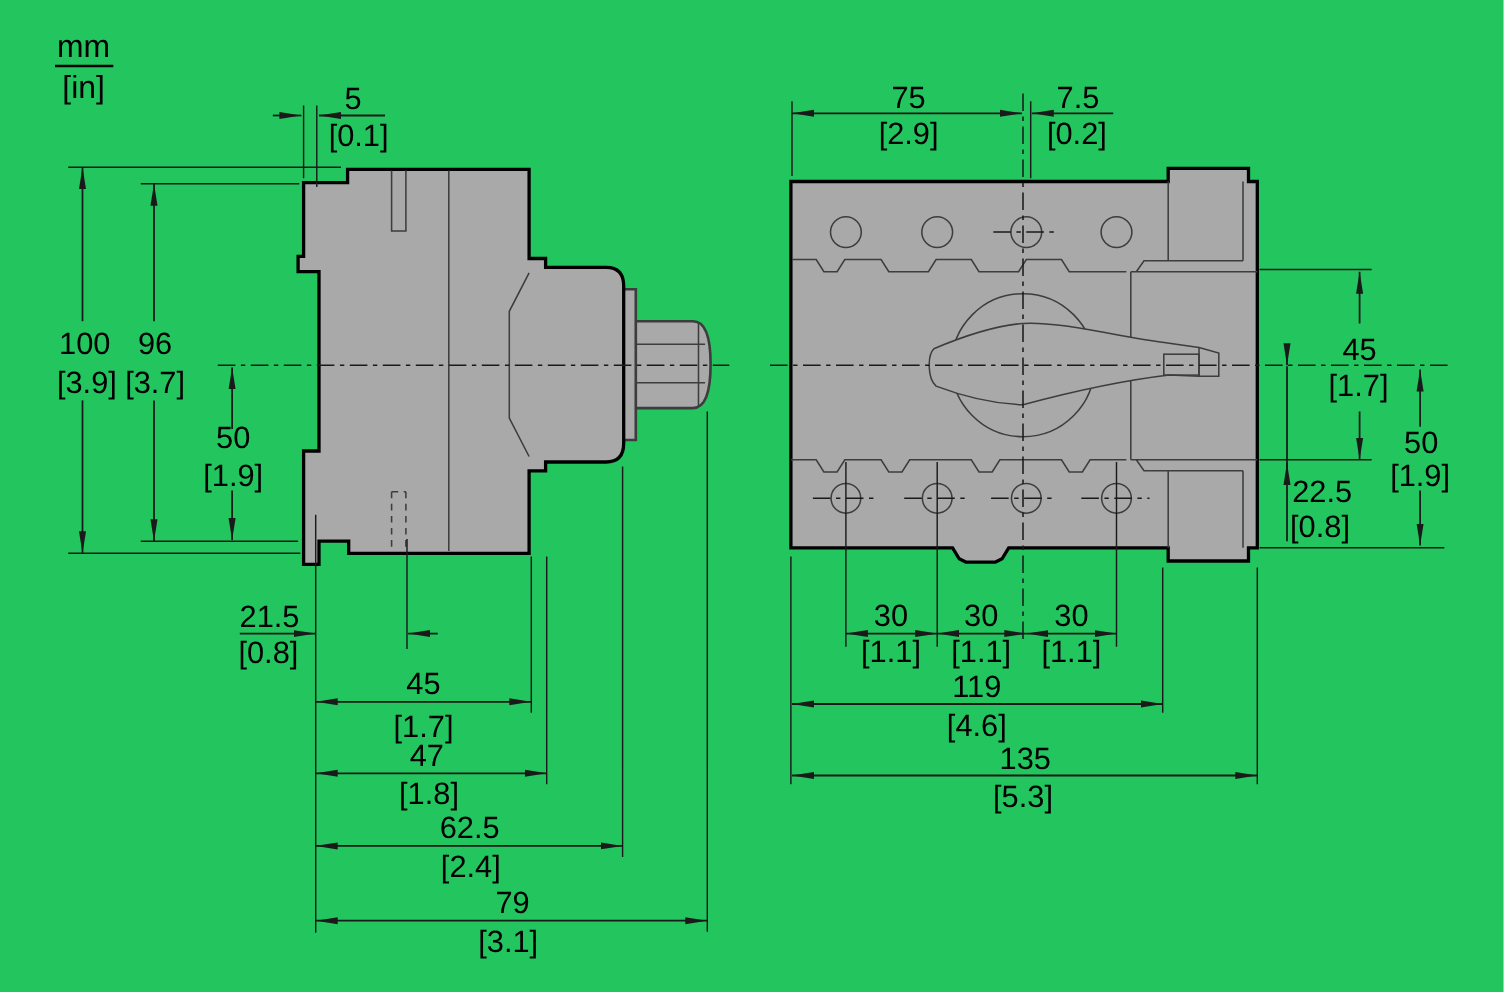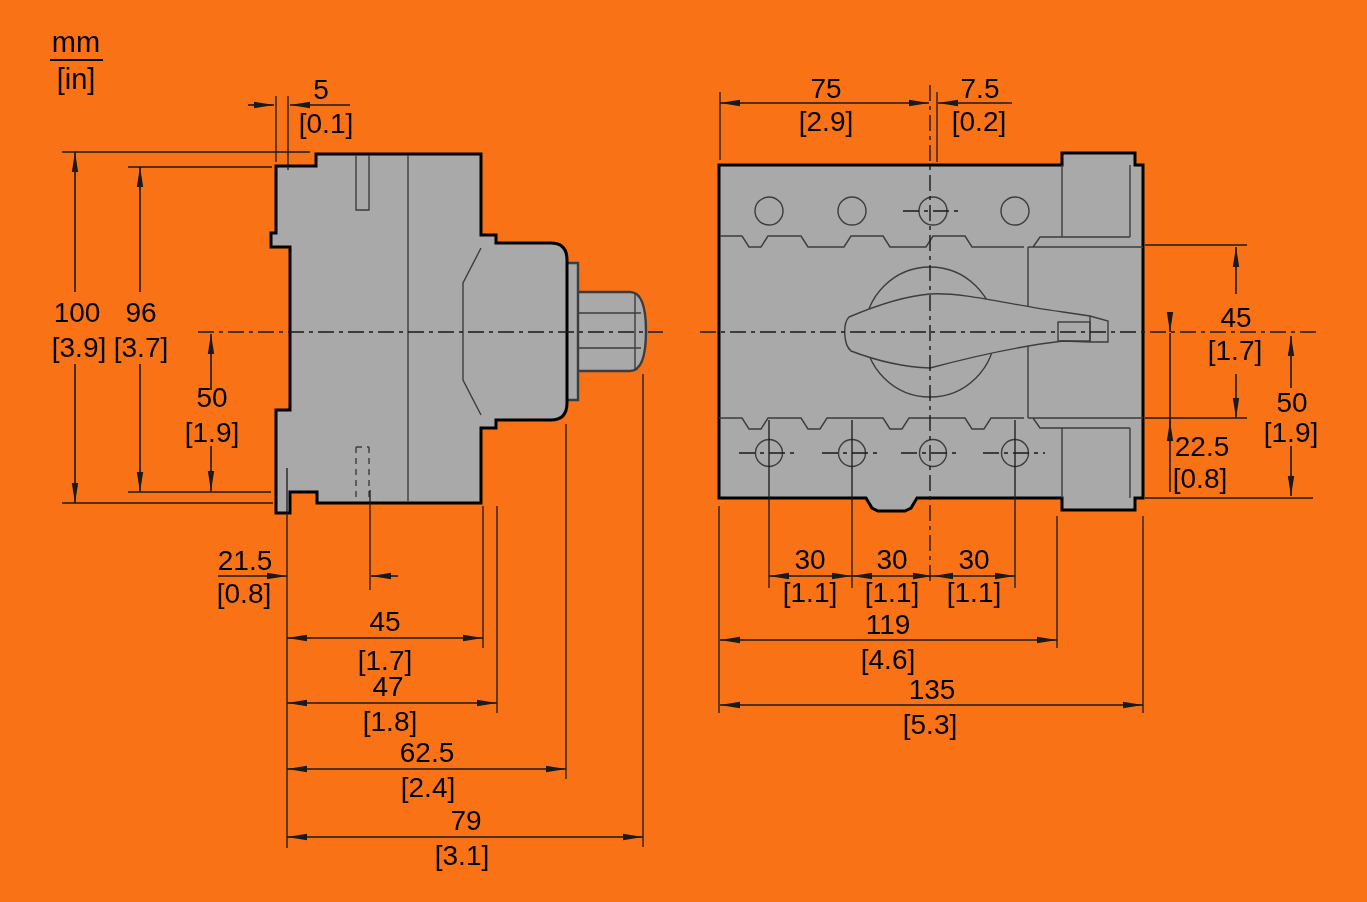--- a/index.html
+++ b/index.html
@@ -1,16 +1,16 @@
 <!DOCTYPE html>
 <html><head>
 <meta charset="utf-8">
 <style>
   html,body{margin:0;padding:0;background:#ffffff;}
-  .page{position:relative;width:1367px;height:902px;background:#f97316;overflow:hidden;
+  .page{position:relative;width:1367px;height:902px;background:#22c55e;overflow:hidden;
         font-family:"Liberation Sans", sans-serif;}
   svg{display:block;}
   text{font-family:"Liberation Sans", sans-serif;fill:#000000;}
   .dim-txt{font-size:28px;}
   .legend-txt{font-size:29px;}
   .outline{fill:#a9a9a9;stroke:#000000;stroke-width:3;stroke-linejoin:miter;}
   .detail{fill:none;stroke:#3d3d3d;stroke-width:1.4;}
   .detail-fill{fill:#a9a9a9;stroke:#3d3d3d;stroke-width:1.4;}
   .hidden-line{fill:none;stroke:#3d3d3d;stroke-width:1.4;stroke-dasharray:6 5;}
   .centerline{fill:none;stroke:#1a1a1a;stroke-width:1.4;stroke-dasharray:16 5 4 5;}

